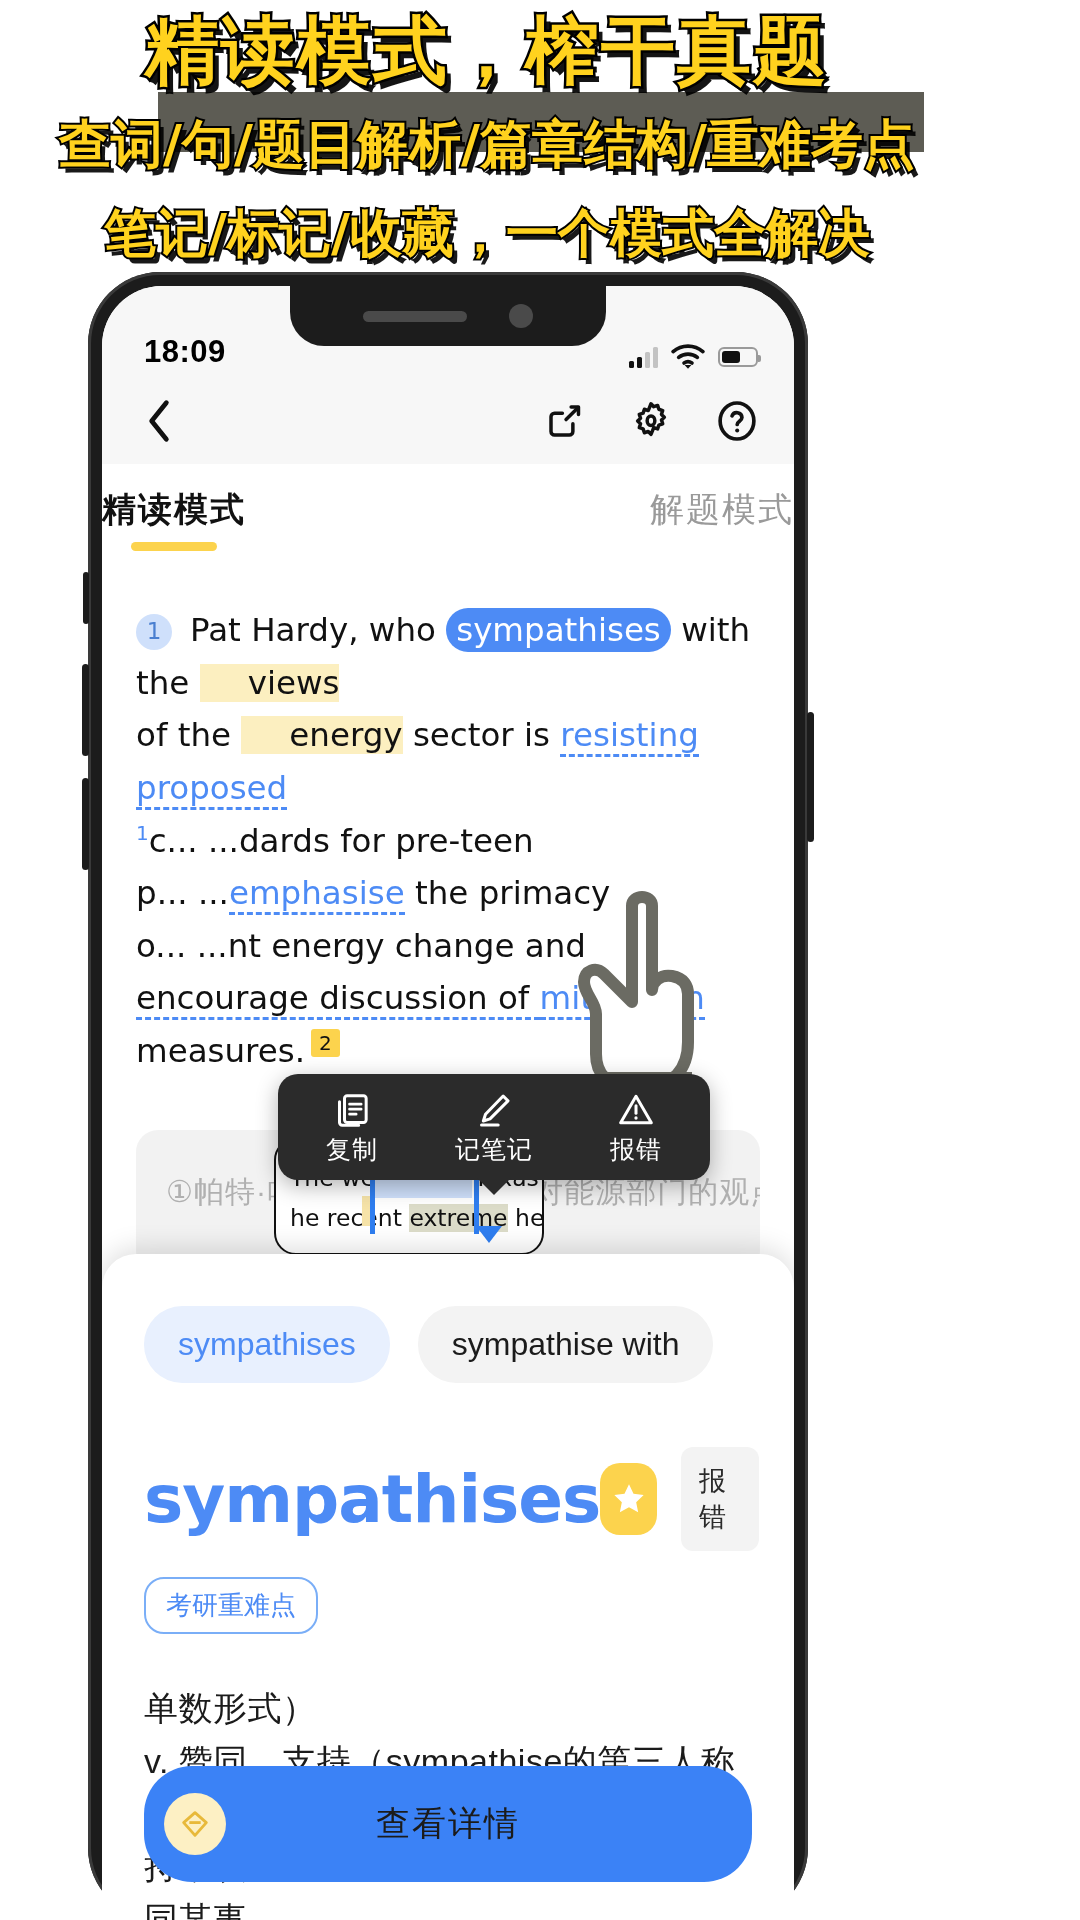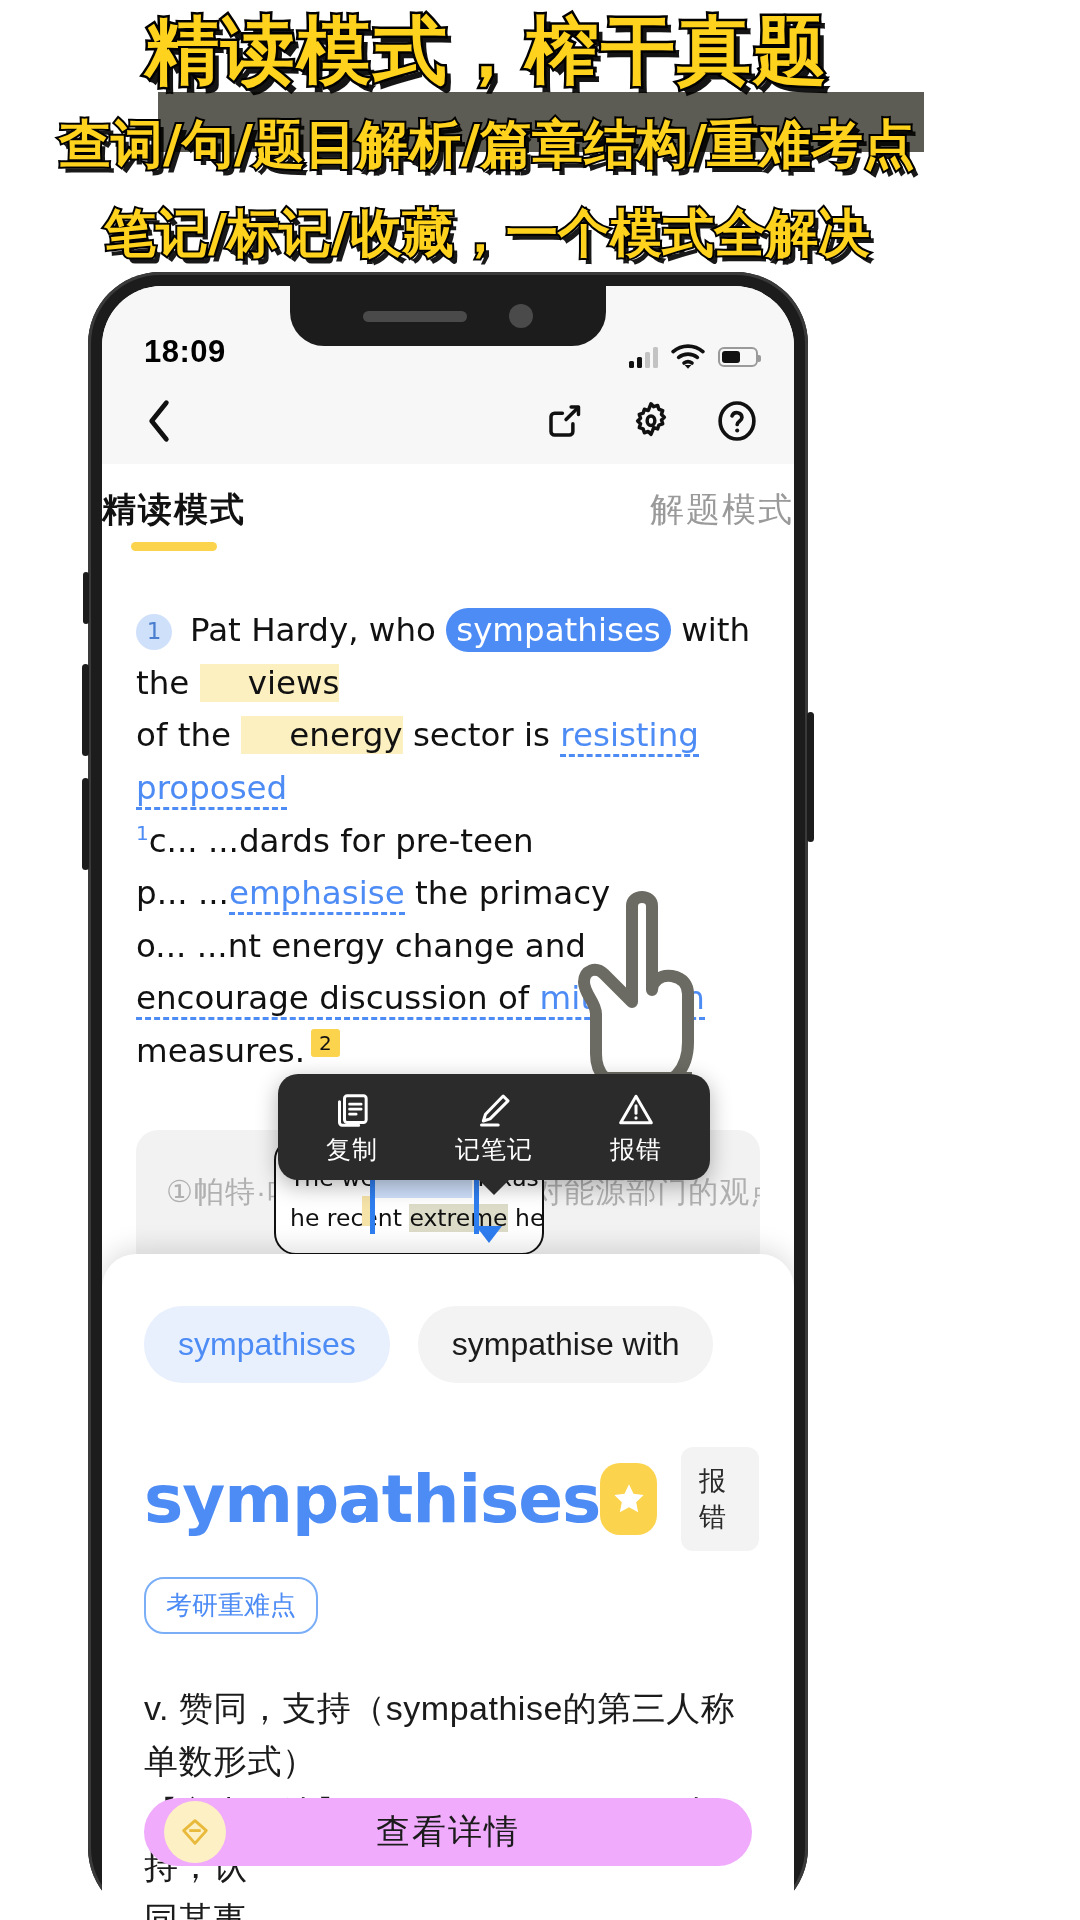--- a/index.html
+++ b/index.html
@@ -199,22 +199,22 @@
   .report{
     background:#f3f3f3; border-radius:12px; padding:16px 18px; font-size:27px; color:#2b2b2b;
   }
   .tagline{ margin-top:26px;}
   .tag{
     display:inline-block; border:2px solid #7aaef7; color:#4d8bf5;
     border-radius:20px; padding:9px 20px; font-size:26px;
   }
   .defs{ margin-top:48px; font-size:34px; line-height:1.55; color:#1b1b1b; letter-spacing:.5px;}
   .cta{
-    position:absolute; left:42px; right:42px; bottom:54px;
-    background:#f0abfc; border-radius:48px; height:68px;
+    position:absolute; left:42px; right:42px; bottom:38px;
+    background:#3b82f6; border-radius:48px; height:116px;
     display:flex; align-items:center; justify-content:center; position:absolute;
   }
   .cta-txt{ font-size:34px; color:#1b1b1b; font-weight:500; letter-spacing:2px;}
   .cta-badge{
     position:absolute; left:20px; top:50%; transform:translateY(-50%);
     width:62px;height:62px;border-radius:50%;background:#fdf0c4;
     display:flex;align-items:center;justify-content:center;
   }
 </style>
 </head>
@@ -391,22 +391,22 @@
           </div>
           <div class="report">报错</div>
         </div>
       </div>
 
       <div class="tagline">
         <span class="tag">考研重难点</span>
       </div>
 
       <div class="defs">
+        <div>单数形式）</div>
         <div>v. 赞同，支持（sympathise的第三人称</div>
-        <div>单数形式）</div>
         <div>【文中用法】. sympathise with .... 支持，认</div>
         <div>同某事</div>
       </div>
 
       <div class="cta">
         <div class="cta-badge">
           <svg width="34" height="34" viewBox="0 0 24 24">
             <path d="M12 4 L20 11 L12 20 L4 11 Z" fill="none" stroke="#e8b93a" stroke-width="2" stroke-linejoin="round"></path>
             <path d="M8 11 h8" stroke="#e8b93a" stroke-width="2"></path>
           </svg>

